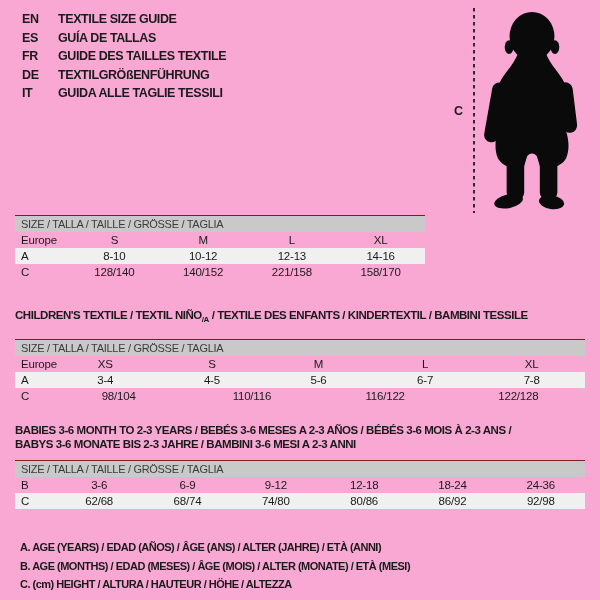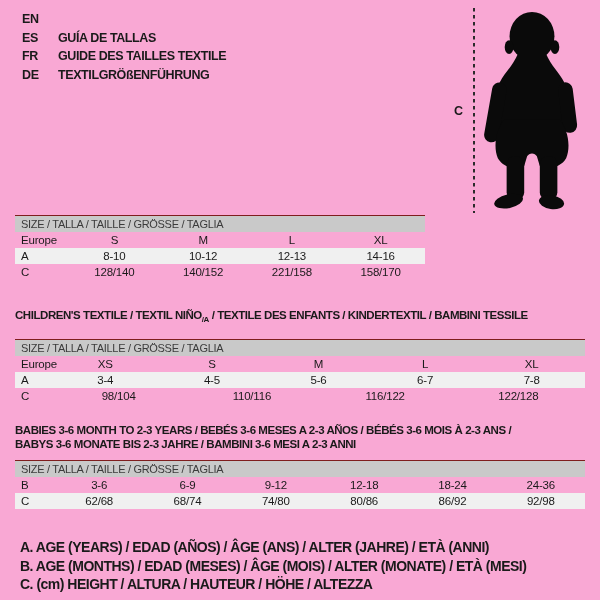--- a/index.html
+++ b/index.html
@@ -35,42 +35,47 @@
   .t-row { display:flex; height:16px; line-height:16px; font-size:11.5px; letter-spacing:-0.2px; }
   .t-row.shaded { background:#f0f0f0; }
   .cell-first { padding-left:6px; box-sizing:border-box; flex:none; }
   .t1 .cell-first { width:55px; }
   .t2 .cell-first { width:37px; }
   .t3 .cell-first { width:40px; }
   .cell { flex:1; text-align:center; }
 
   
   .footnotes { position:absolute; left:20px; top:538px; }
-  .footnote { font-weight:700; font-size:14px; line-height:18.5px; letter-spacing:-0.5px; white-space:nowrap; }
+  .footnote { font-weight:700; font-size:11px; line-height:18.5px; letter-spacing:-0.5px; white-space:nowrap; }
 </style>
 </head>
 <body>
 
 <div class="page">
 
   <div class="lang-block">
       <div class="lang-row">
         <span class="lang-code">EN</span>
+        <span>TEXTILE SIZE GUIDE</span>
       </div>
       <div class="lang-row">
         <span class="lang-code">ES</span>
         <span>GUÍA DE TALLAS</span>
       </div>
       <div class="lang-row">
         <span class="lang-code">FR</span>
         <span>GUIDE DES TAILLES TEXTILE</span>
       </div>
       <div class="lang-row">
         <span class="lang-code">DE</span>
         <span>TEXTILGRÖßENFÜHRUNG</span>
+      </div>
+      <div class="lang-row">
+        <span class="lang-code">IT</span>
+        <span>GUIDA ALLE TAGLIE TESSILI</span>
       </div>
     </div>
 
   <div class="figure">
     <span class="figure-label">C</span>
     <div class="dash-line">
       <svg width="4" height="205" aria-hidden="true">
         <line x1="2" y1="0" x2="2" y2="205" stroke="#2b2b2b" stroke-width="2" stroke-dasharray="3.5 3.5"></line>
       </svg>
     </div>

